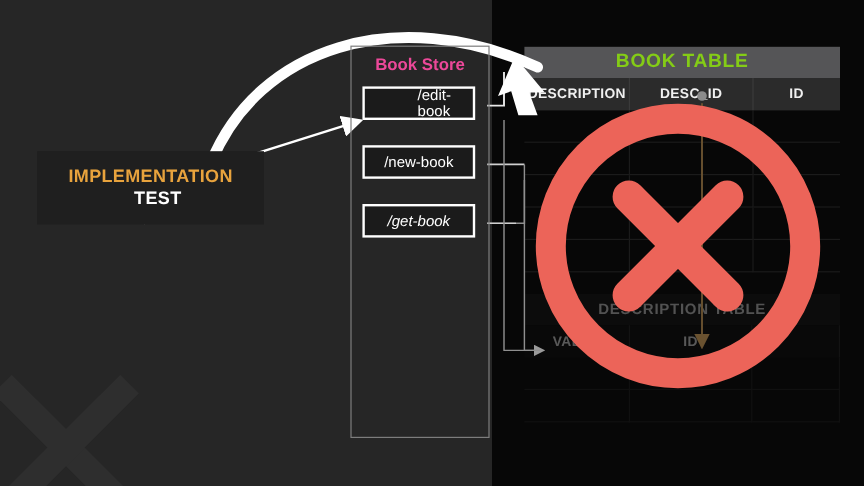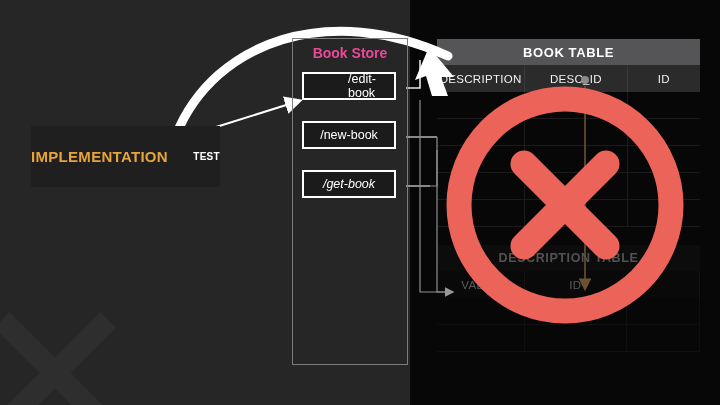--- a/index.html
+++ b/index.html
@@ -10,25 +10,25 @@
   .watermark{position:absolute;left:-30px;top:318px;width:170px;height:110px;opacity:1;pointer-events:none;}
   .watermark span{position:absolute;left:50%;top:50%;width:150px;height:22px;background:#2e2e2e;}
   .watermark span.a{transform:translate(-50%,-50%) rotate(45deg);}
   .watermark span.b{transform:translate(-50%,-50%) rotate(-45deg);}
 
   
   .dbpanel{position:absolute;left:410px;top:0;width:310px;height:405px;background:#070707;}
 
   
   .tblwrap{position:absolute;}
-  .tbl-title{height:26px;background:#555557;color:#ffffff;font-size:13px;font-weight:bold;
+  .tbl-title{height:26px;background:#555557;color:#84cc16;font-size:16px;font-weight:bold;
     display:flex;align-items:center;justify-content:center;letter-spacing:.6px;}
   .tbl-head{display:flex;background:#2b2b2b;height:27px;}
   .tbl-head .cell{display:flex;align-items:center;justify-content:center;color:#f0f0f0;
-    font-size:11.5px;font-weight:normal;letter-spacing:.3px;border-right:1px solid #3a3a3a;}
+    font-size:11.5px;font-weight:bold;letter-spacing:.3px;border-right:1px solid #3a3a3a;}
   .tbl-head .cell:last-child{border-right:none;}
   .tbl-row{display:flex;height:27px;}
   .tbl-row .cell{border-right:1px solid #1b1b1b;border-bottom:1px solid #1b1b1b;}
   .tbl-row .cell:last-child{border-right:none;}
 
   
   #book-table{left:437px;top:39px;width:263px;}
   #book-table .c1{width:88px;} #book-table .c2{width:102px;} #book-table .c3{width:73px;}
 
   
@@ -43,23 +43,23 @@
   #book-store{position:absolute;left:292px;top:38px;width:114px;height:325px;
     border:1px solid #7d7d7d;background:transparent;}
   #book-store .bs-title{color:#ec4899;font-size:14px;font-weight:bold;text-align:center;margin-top:6px;}
   .endpoint{position:absolute;left:9px;width:94px;height:28px;border:2px solid #ffffff;
     background:#1b1b1b;color:#ffffff;font-size:12.5px;display:flex;align-items:center;
     justify-content:center;box-sizing:border-box;}
   #ep0{top:33px;padding-left:44px;} #ep1{top:82px;} #ep2{top:131px;font-style:italic;}
 
   
   #impl-box{position:absolute;left:31px;top:126px;width:189px;height:61px;background:#1f1f1f;
-    display:flex;flex-direction:row;align-items:center;justify-content:space-between;}
+    display:flex;flex-direction:column;align-items:center;justify-content:center;}
   #impl-box .l1{color:#e8a33d;font-size:15px;font-weight:bold;letter-spacing:.3px;line-height:1.15;}
-  #impl-box .l2{color:#ffffff;font-size:10px;font-weight:bold;letter-spacing:.3px;line-height:1.15;margin-left:12px;}
+  #impl-box .l2{color:#ffffff;font-size:15px;font-weight:bold;letter-spacing:.3px;line-height:1.15;margin-left:12px;}
 
   svg.ov{position:absolute;left:0;top:0;width:720px;height:405px;overflow:visible;}
   #overlay-x{pointer-events:none;}
 </style>
 </head>
 <body>
 
 <div id="stage">
 
   <div class="watermark">

